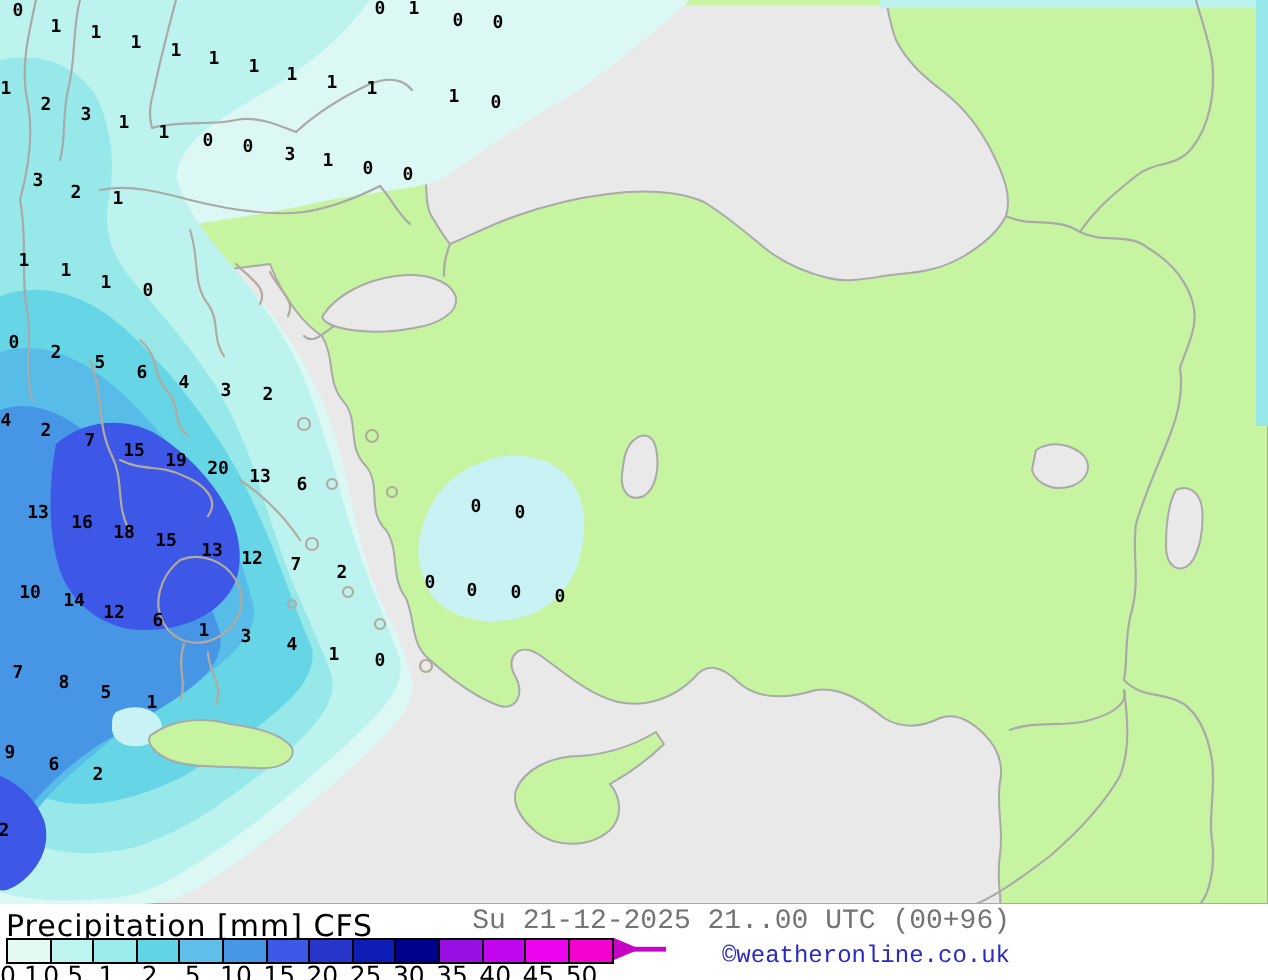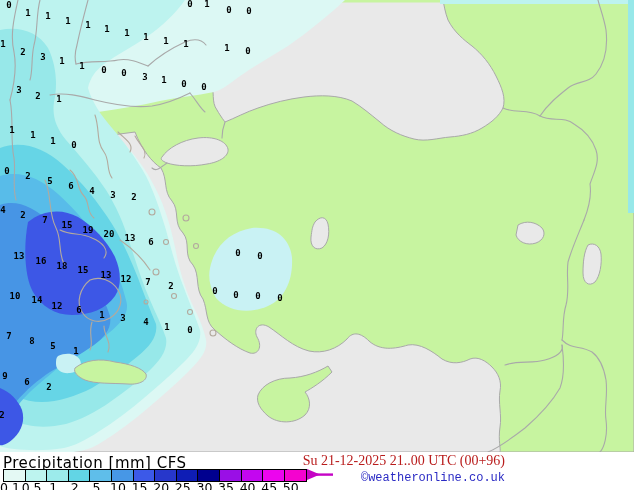--- a/index.html
+++ b/index.html
@@ -16,21 +16,21 @@
   .coastline{fill:none;stroke:var(--coast);stroke-width:1.1;stroke-linejoin:round;stroke-linecap:round;}
   .mv{font-family:"DejaVu Sans Mono",monospace;font-weight:bold;font-size:9px;fill:#000;text-anchor:middle;}
   .legend{position:absolute;left:0;top:452px;width:508px;height:38px;background:#fff;}
   .legend-title{position:absolute;left:3px;top:2px;font-size:15px;color:#000;letter-spacing:0.5px;}
   .cbar{position:absolute;left:3px;top:17px;height:11px;border:1px solid #000;display:flex;box-sizing:content-box;}
   .cbar-cell{width:21.6px;height:11px;border-right:1px solid #000;box-sizing:border-box;}
   .cbar-cell:last-child{border-right:none;}
   .arrow{position:absolute;left:307px;top:17px;width:28px;height:11px;}
   .ticks{position:absolute;left:3px;top:28px;width:330px;height:12px;font-size:12.5px;color:#000;}
   .ticks span{position:absolute;transform:translateX(-50%);white-space:nowrap;}
-  .dt{position:absolute;right:3px;top:1px;font-family:Liberation Serif, serif;font-size:14px;color:#b91c1c;white-space:nowrap;}
+  .dt{position:absolute;right:3px;top:1px;font-family:Liberation Mono, monospace;font-size:14px;color:#737373;white-space:nowrap;}
   .credit{position:absolute;right:3px;top:19px;font-family:Liberation Mono, monospace;font-size:12px;color:var(--credit);white-space:nowrap;}
 </style>
 </head>
 <body>
 
 <div class="map-wrap">
 <svg width="634" height="452" viewBox="0 0 634 452">
 
   <rect class="land" x="0" y="0" width="634" height="452" stroke="none"></rect>
 

